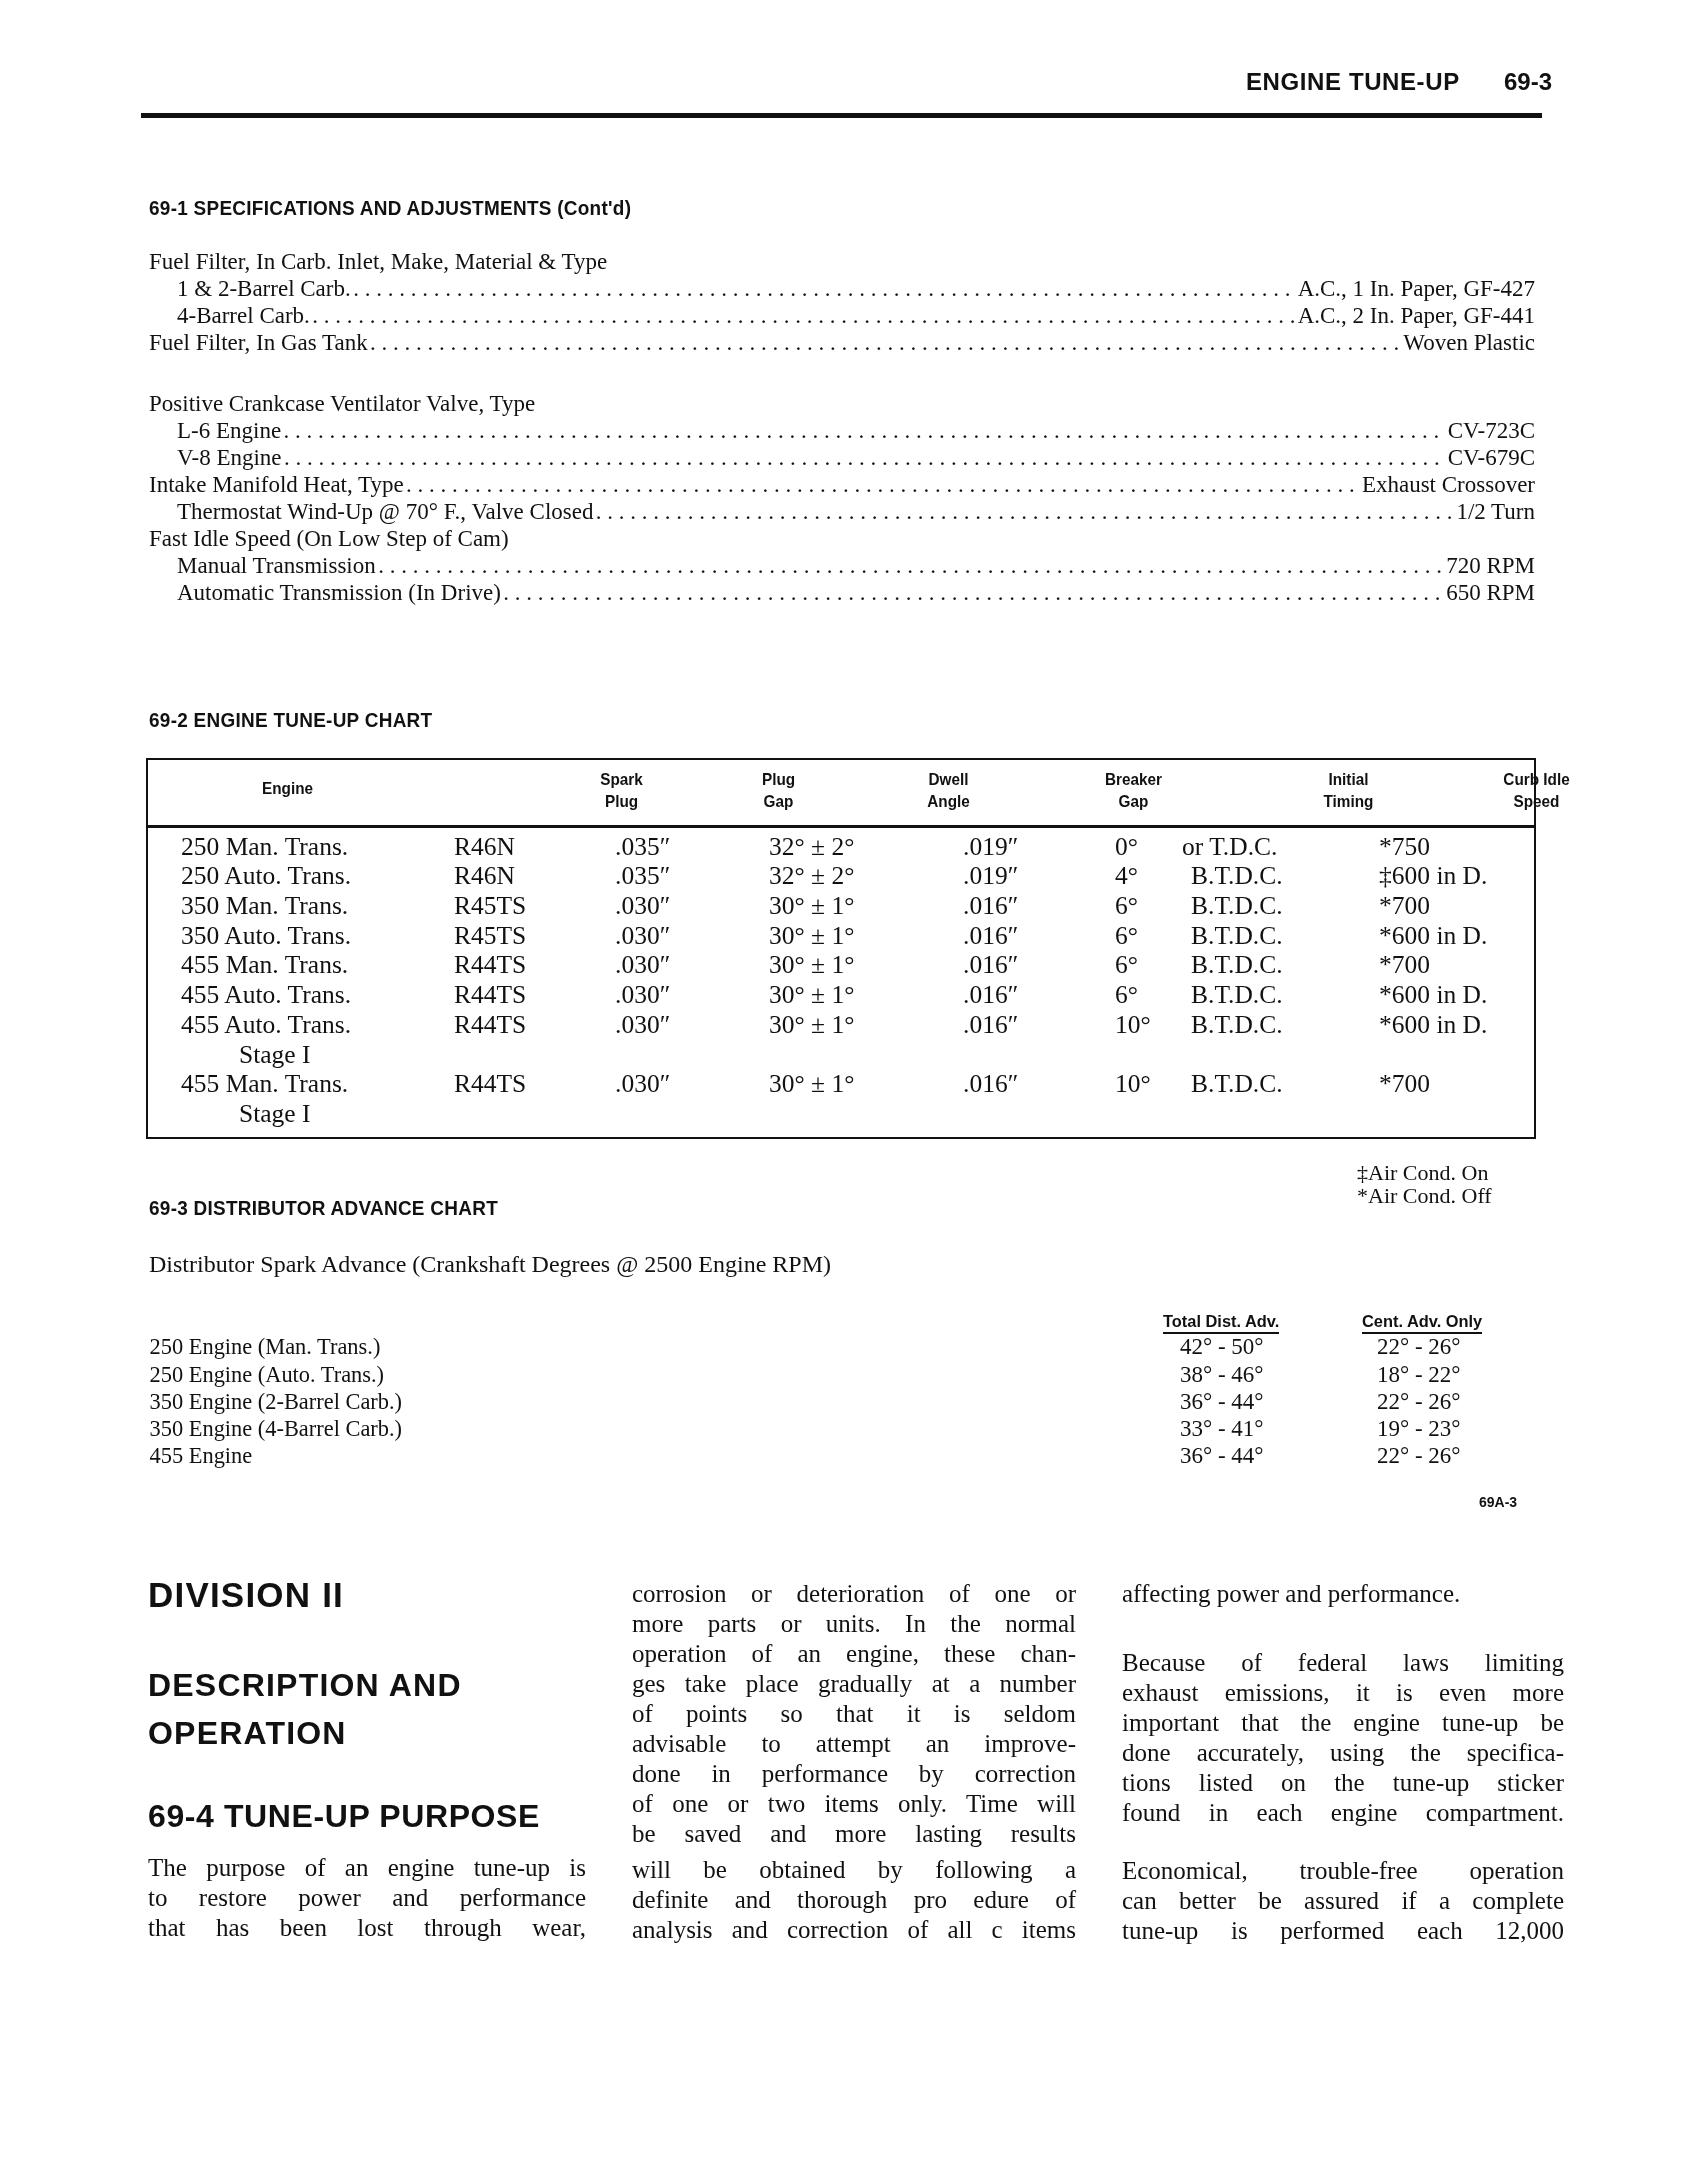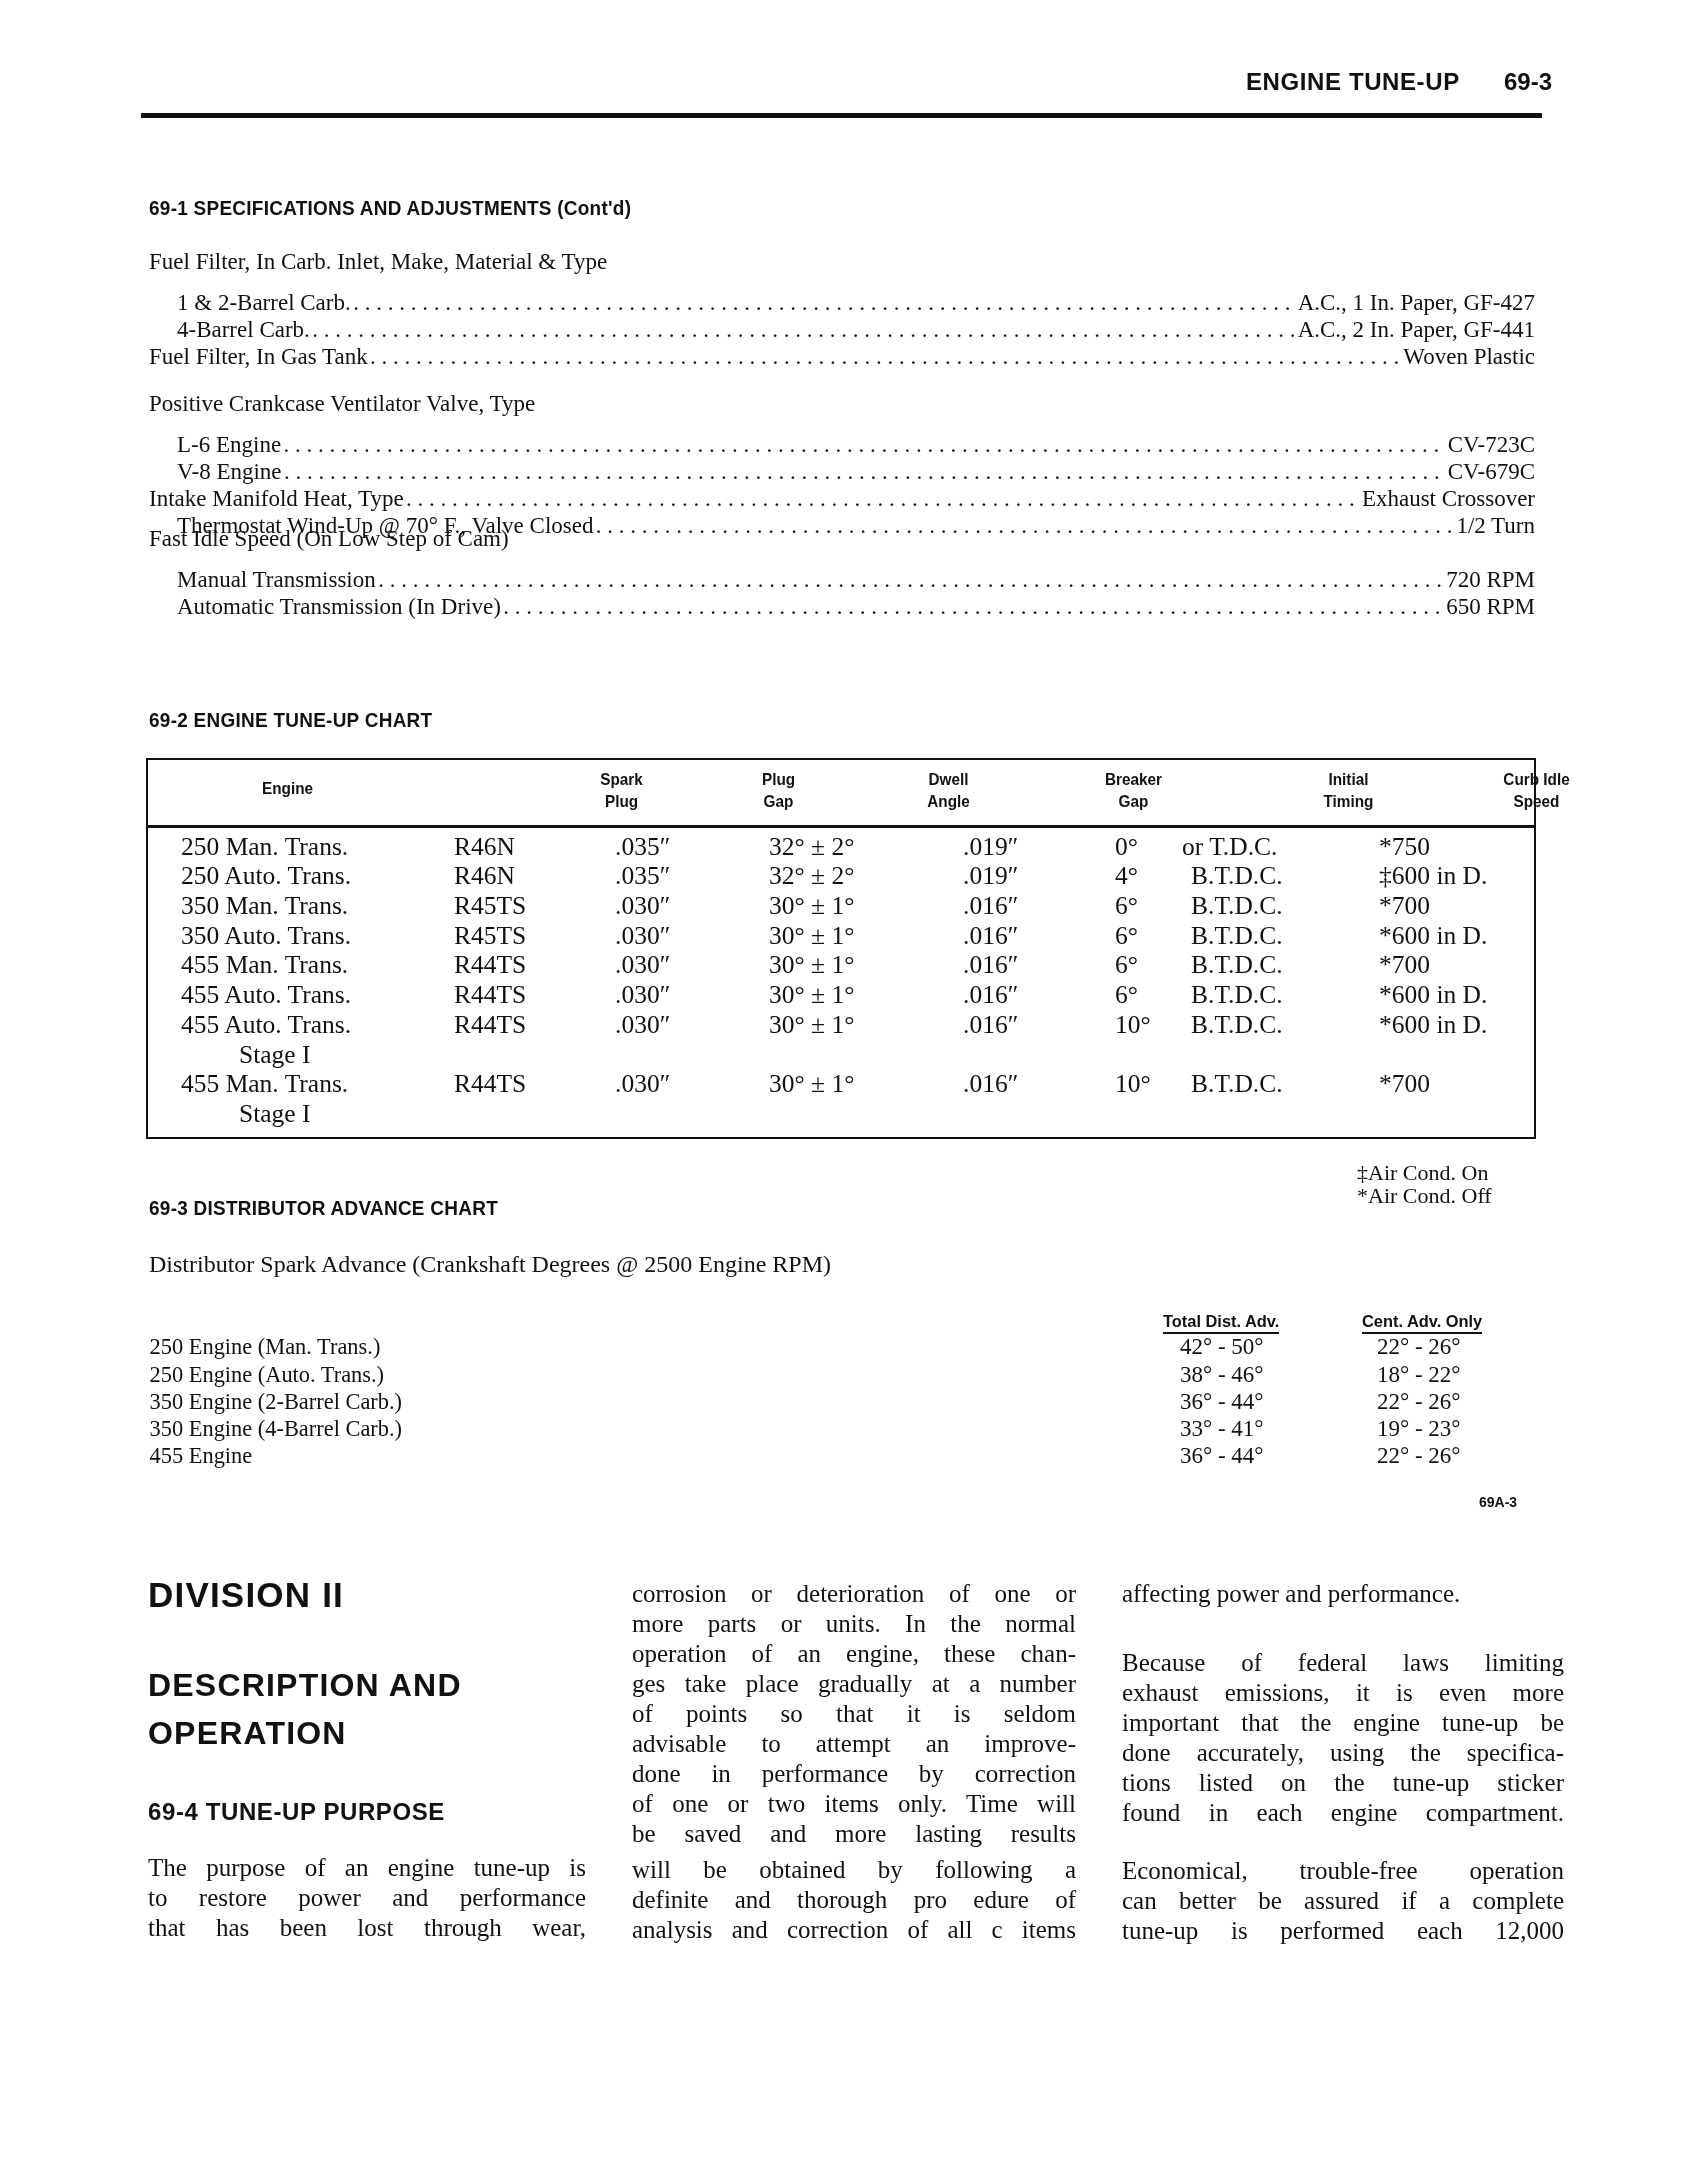--- a/index.html
+++ b/index.html
@@ -15,21 +15,21 @@
 
   .sec-head { font-size: 20.6px; font-weight: bold; letter-spacing: 0.3px; transform: scaleX(0.92); transform-origin: left; }
 
   
   .spec-list { left: 149px; width: 1386px; }
   .spec-row { display: flex; align-items: baseline; height: 27px; font-size: 23px; white-space: nowrap; }
   .spec-row.indent .lbl { padding-left: 28px; }
   .spec-row .lbl { flex: 0 0 auto; }
   .spec-row .dots { flex: 1 1 auto; overflow: hidden; margin: 0 2.4px; letter-spacing: 3.6px; }
   .spec-row .dots::before { content: ". . . . . . . . . . . . . . . . . . . . . . . . . . . . . . . . . . . . . . . . . . . . . . . . . . . . . . . . . . . . . . . . . . . . . . . . . . . . . . . . . . . . . . . . . . . . . . . . . . . . . . . . . . . . . . . . . . . . . . . . . . . . . . . . . . . ."; letter-spacing: 0; }
-  .spec-row .val { flex: 0 0 auto; margin-top: 14px; }
+  .spec-row .val { flex: 0 0 auto; }
   .spec-row.heading { height: 27px; }
 
   
   #tuneup-table { left: 146px; top: 758px; width: 1390px; height: 381px; border: 2.4px solid #111; box-sizing: border-box; }
   #tuneup-head { position: absolute; left: 0; top: 0; width: 100%; height: 65px; border-bottom: 3px solid #111; }
   .th { position: absolute; text-align: center; font-size: 17px; font-weight: bold; line-height: 22px; transform: scaleX(0.9); }
   .tr { position: absolute; left: 0; width: 100%; font-size: 25.5px; white-space: nowrap; }
   .td { position: absolute; top: 0; }
 
   
@@ -37,21 +37,21 @@
 
   
   .dist-row { position: absolute; left: 146px; width: 982px; display: flex; align-items: baseline; font-size: 22.4px; height: 27px; white-space: nowrap; flex-direction: column; }
   .dist-row .dots { flex: 1 1 auto; overflow: hidden; margin-left: 3.6px; }
   .dist-row .dots::before { content: ". . . . . . . . . . . . . . . . . . . . . . . . . . . . . . . . . . . . . . . . . . . . . . . . . . . . . . . . . . . . . . . . . . . . . . . . . . . . . . . . . . . . . . . . . . . . . ."; }
   .dist-val { position: absolute; font-size: 23px; white-space: nowrap; text-align: center; }
   .dist-colhead { position: absolute; font-size: 16.4px; font-weight: bold; border-bottom: 2.4px solid #111; padding-bottom: 1.2px; white-space: nowrap; }
 
   
   .big-head { font-size: 35px; font-weight: bold; letter-spacing: 1.2px; line-height: 47px; }
-  .mid-head { font-size: 24px; font-weight: bold; letter-spacing: 0.6px; }
+  .mid-head { font-size: 32px; font-weight: bold; letter-spacing: 0.6px; }
   .col-text { position: absolute; font-size: 25px; line-height: 30px; text-align: justify; text-align-last: justify; }
   .col-text.last-left { text-align-last: left; }
 </style>
 </head>
 <body>
 
 <div class="abs sans" id="hdr-title">ENGINE TUNE-UP</div>
 <div class="abs sans" id="hdr-page">69-3</div>
 <div class="abs" id="hdr-rule"></div>
 

